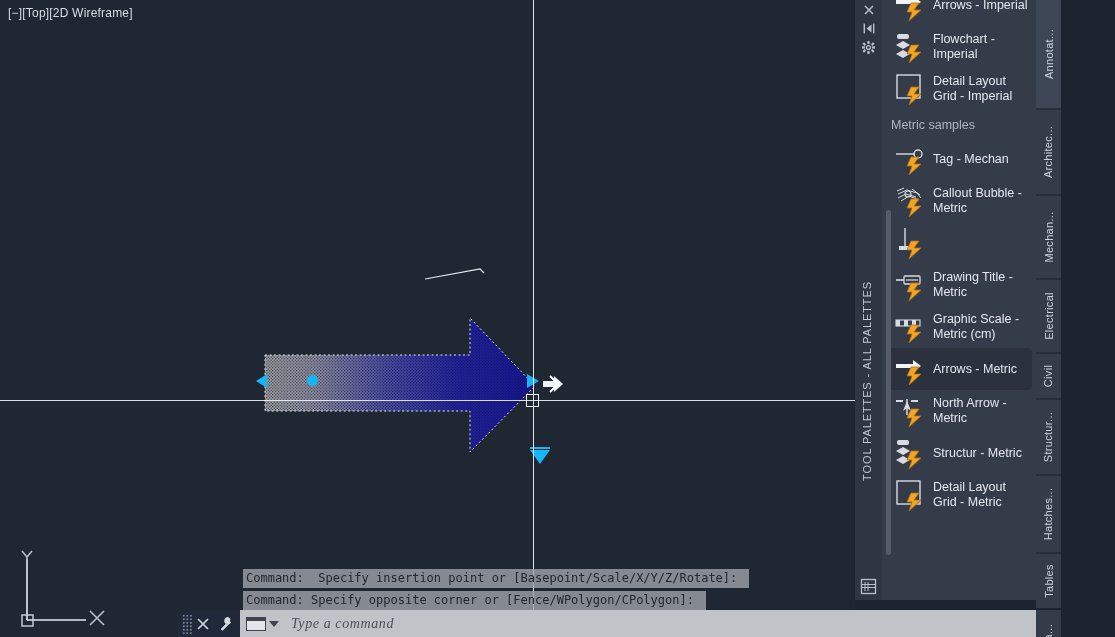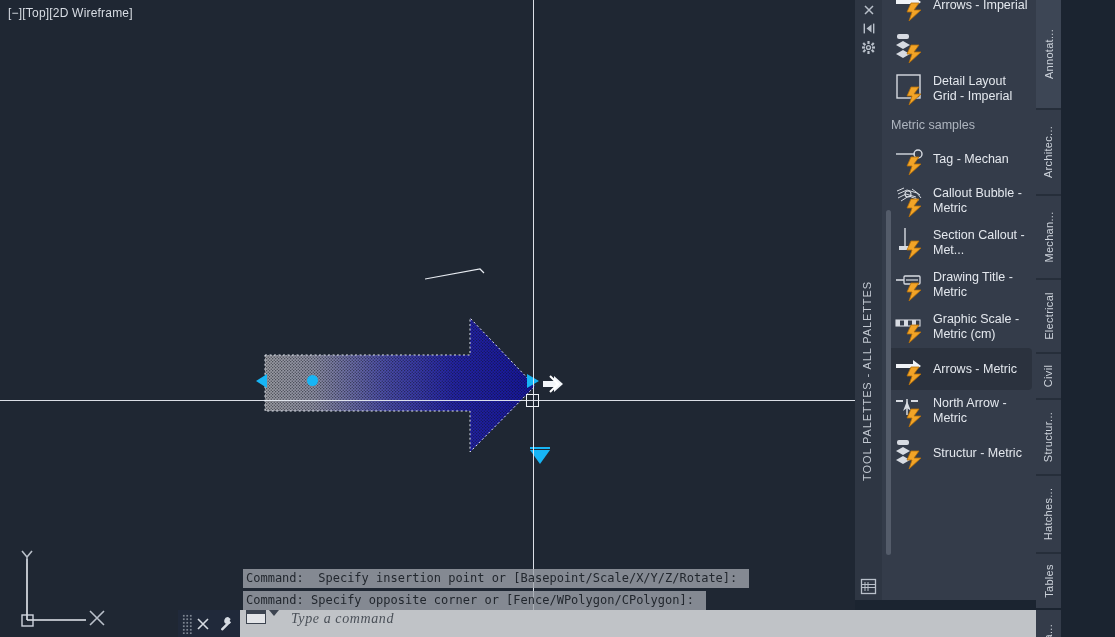--- a/index.html
+++ b/index.html
@@ -80,21 +80,21 @@
   #cmd-grip{
     width:10px;height:20px;margin-left:4px;flex:none;
     background-image:radial-gradient(#8e96a3 0.8px, transparent 0.9px);
     background-size:3.5px 3.5px;opacity:.85;
   }
   .cmd-ico{
     width:22px;height:22px;flex:none;display:flex;align-items:center;justify-content:center;
     color:#d6dbe2;
   }
   #cmd-input-wrap{
-    flex:1;height:27px;background:#c0c3c7;display:flex;align-items:flex-start;
+    flex:1;height:27px;background:#c0c3c7;display:flex;align-items:center;
     margin-left:4px;position:relative;
   }
   #cmd-prompt-ico{
     width:20px;height:14px;margin-left:6px;flex:none;
     border:1.3px solid #3c4450;background:#e3e5e8;box-sizing:border-box;position:relative;
   }
   #cmd-prompt-ico:before{
     content:"";position:absolute;left:0;top:0;right:0;height:3px;background:#3c4450;
   }
   #cmd-caret{
@@ -319,20 +319,21 @@
             </svg></div>
           <div class="pal-label">Arrows - Imperial</div>
         </div>
         <div class="pal-item">
           <div class="pal-ico"><svg width="32" height="32" viewBox="0 0 32 32">
         <rect x="2" y="3" width="12" height="5" rx="2" fill="#d7dbe2"></rect>
         <path d="M8,10 L15,14 L8,18 L1,14 Z" fill="#d7dbe2"></path>
         <path d="M8,19 L15,23 L8,27 L1,23 Z" fill="#d7dbe2"></path>
               <path d="M16,14 L24,14 L19,21 L26,21 L14,32 L17,23 L12,23 Z" fill="#f2a427" stroke="#b56f08" stroke-width="0.8"></path>
             </svg></div>
+          <div class="pal-label">Flowchart - Imperial</div>
         </div>
         <div class="pal-item">
           <div class="pal-ico"><svg width="32" height="32" viewBox="0 0 32 32">
         <rect x="2" y="2" width="23" height="23" fill="none" stroke="#d7dbe2" stroke-width="1.4"></rect>
               <path d="M16,14 L24,14 L19,21 L26,21 L14,32 L17,23 L12,23 Z" fill="#f2a427" stroke="#b56f08" stroke-width="0.8"></path>
             </svg></div>
           <div class="pal-label">Detail Layout Grid - Imperial</div>
         </div>
         <div class="pal-group">Metric samples</div>
         <div class="pal-item">
@@ -356,21 +357,20 @@
               <path d="M16,14 L24,14 L19,21 L26,21 L14,32 L17,23 L12,23 Z" fill="#f2a427" stroke="#b56f08" stroke-width="0.8"></path>
             </svg></div>
           <div class="pal-label">Callout Bubble - Metric</div>
         </div>
         <div class="pal-item">
           <div class="pal-ico"><svg width="32" height="32" viewBox="0 0 32 32">
         <line x1="10" y1="1" x2="10" y2="19" stroke="#d7dbe2" stroke-width="1.4"></line>
         <path d="M4,19 L16,19 L16,23 L4,23 Z" fill="#d7dbe2"></path>
               <path d="M16,14 L24,14 L19,21 L26,21 L14,32 L17,23 L12,23 Z" fill="#f2a427" stroke="#b56f08" stroke-width="0.8"></path>
             </svg></div>
-          <div class="pal-label">Section Callout - Met...</div>
         </div>
         <div class="pal-item">
           <div class="pal-ico"><svg width="32" height="32" viewBox="0 0 32 32">
         <line x1="1" y1="11" x2="9" y2="11" stroke="#d7dbe2" stroke-width="1.6"></line>
         <rect x="9" y="7" width="16" height="8" rx="1" fill="none" stroke="#d7dbe2" stroke-width="1.3"></rect>
         <line x1="11" y1="11" x2="23" y2="11" stroke="#d7dbe2" stroke-width="1.2"></line>
               <path d="M16,14 L24,14 L19,21 L26,21 L14,32 L17,23 L12,23 Z" fill="#f2a427" stroke="#b56f08" stroke-width="0.8"></path>
             </svg></div>
           <div class="pal-label">Drawing Title - Metric</div>
         </div>
@@ -403,20 +403,27 @@
         </div>
         <div class="pal-item">
           <div class="pal-ico"><svg width="32" height="32" viewBox="0 0 32 32">
         <rect x="2" y="3" width="12" height="5" rx="2" fill="#d7dbe2"></rect>
         <path d="M8,10 L15,14 L8,18 L1,14 Z" fill="#d7dbe2"></path>
         <path d="M8,19 L15,23 L8,27 L1,23 Z" fill="#d7dbe2"></path>
               <path d="M16,14 L24,14 L19,21 L26,21 L14,32 L17,23 L12,23 Z" fill="#f2a427" stroke="#b56f08" stroke-width="0.8"></path>
             </svg></div>
           <div class="pal-label">Structur - Metric</div>
         </div>
+        <div class="pal-item">
+          <div class="pal-ico"><svg width="32" height="32" viewBox="0 0 32 32">
+        <rect x="2" y="2" width="23" height="23" fill="none" stroke="#d7dbe2" stroke-width="1.4"></rect>
+              <path d="M16,14 L24,14 L19,21 L26,21 L14,32 L17,23 L12,23 Z" fill="#f2a427" stroke="#b56f08" stroke-width="0.8"></path>
+            </svg></div>
+          <div class="pal-label">Detail Layout Grid  - Metric</div>
+        </div>
       </div>
   </div>
   <div id="palette-scroll"></div>
 </div>
 
 <div id="palette-tabs">
     <div class="ptab active" style="height: 108px;">
       <span class="ptab-text">Annotat...</span>
     </div>
     <div class="ptab" style="height: 84px;">

